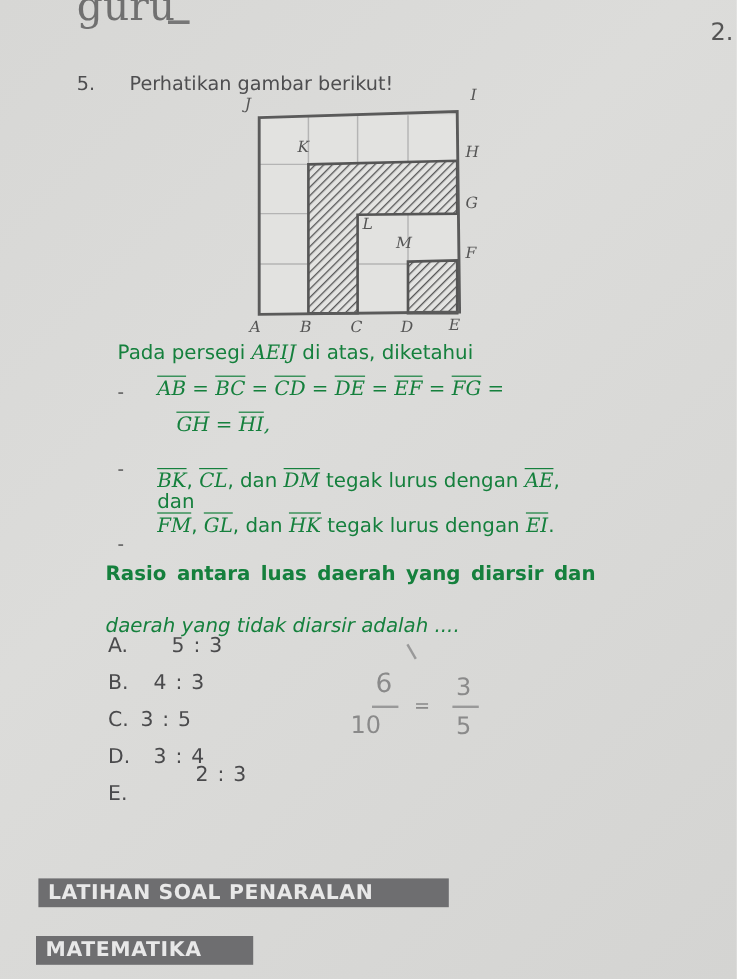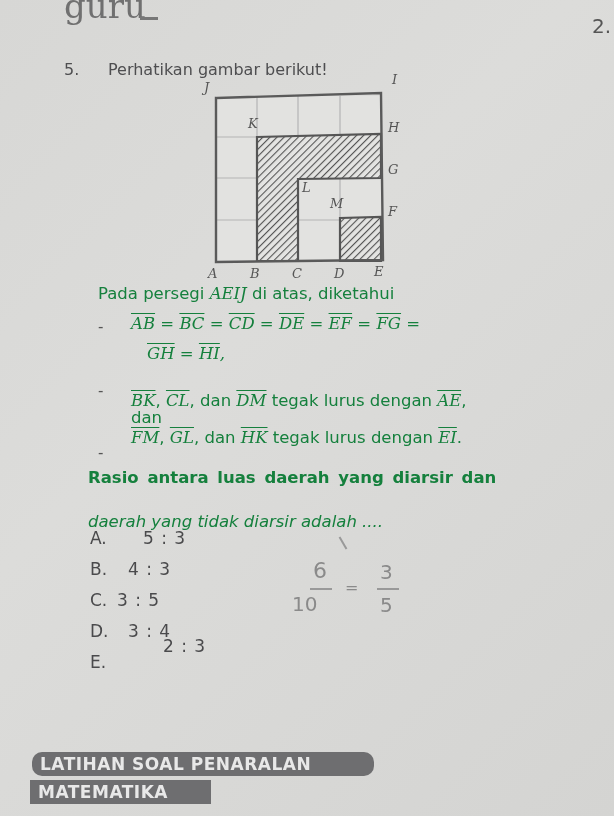--- a/index.html
+++ b/index.html
@@ -137,14 +137,14 @@
   <span class="hand" style="left:313px;top:558px;">6</span>
   <div class="abs" style="left:310px;top:588px;width:22px;height:2px;background:#999;"></div>
   <span class="hand" style="left:292px;top:592px;font-size:20px;">10</span>
   <span class="hand" style="left:345px;top:578px;font-size:16px;">=</span>
   <span class="hand" style="left:380px;top:560px;font-size:20px;">3</span>
   <div class="abs" style="left:377px;top:588px;width:22px;height:2px;background:#999;"></div>
   <span class="hand" style="left:380px;top:593px;font-size:20px;">5</span>
   <div class="abs" style="left:342px;top:536px;width:2px;height:14px;background:#999;transform:rotate(-30deg);"></div>
 </div>
 
-<div class="banner" style="left:32px;top:752px;width:326px;border-radius:10px;">LATIHAN SOAL PENARALAN</div>
+<div class="banner" style="left:32px;top:732px;width:326px;">LATIHAN SOAL PENARALAN</div>
 <div class="banner" style="left:30px;top:780px;width:165px;">MATEMATIKA</div>
 
 </body></html>

